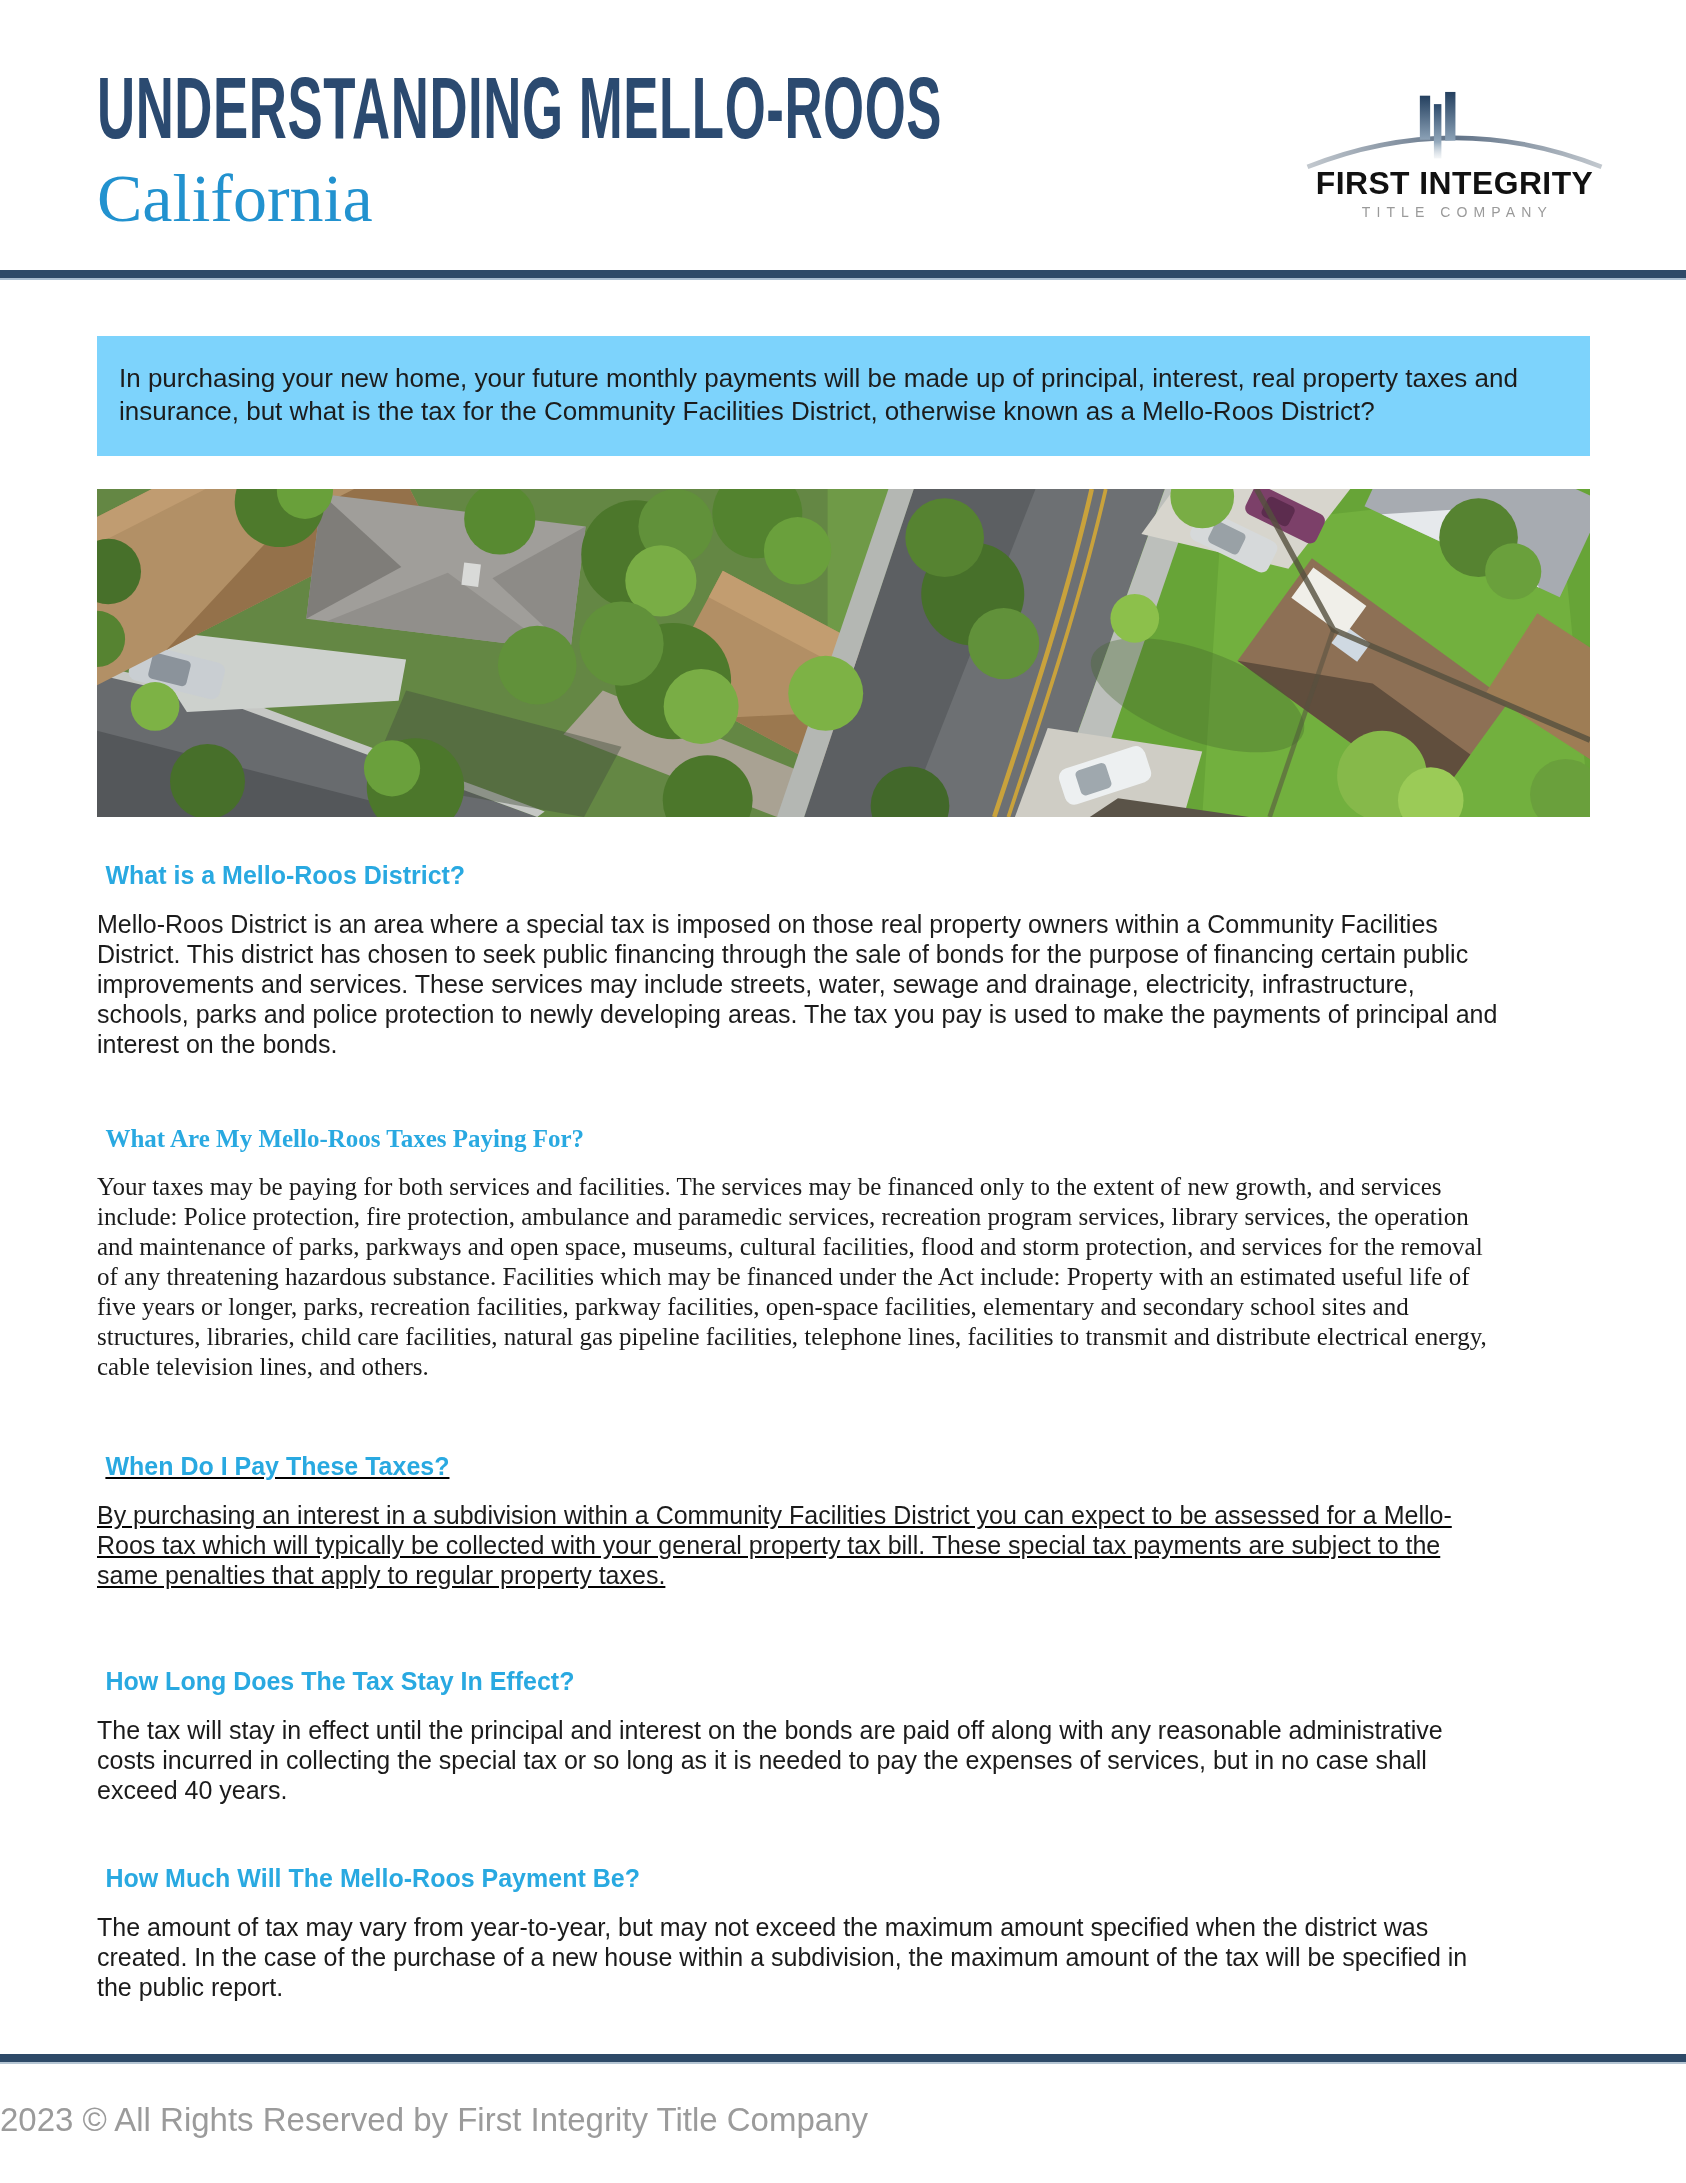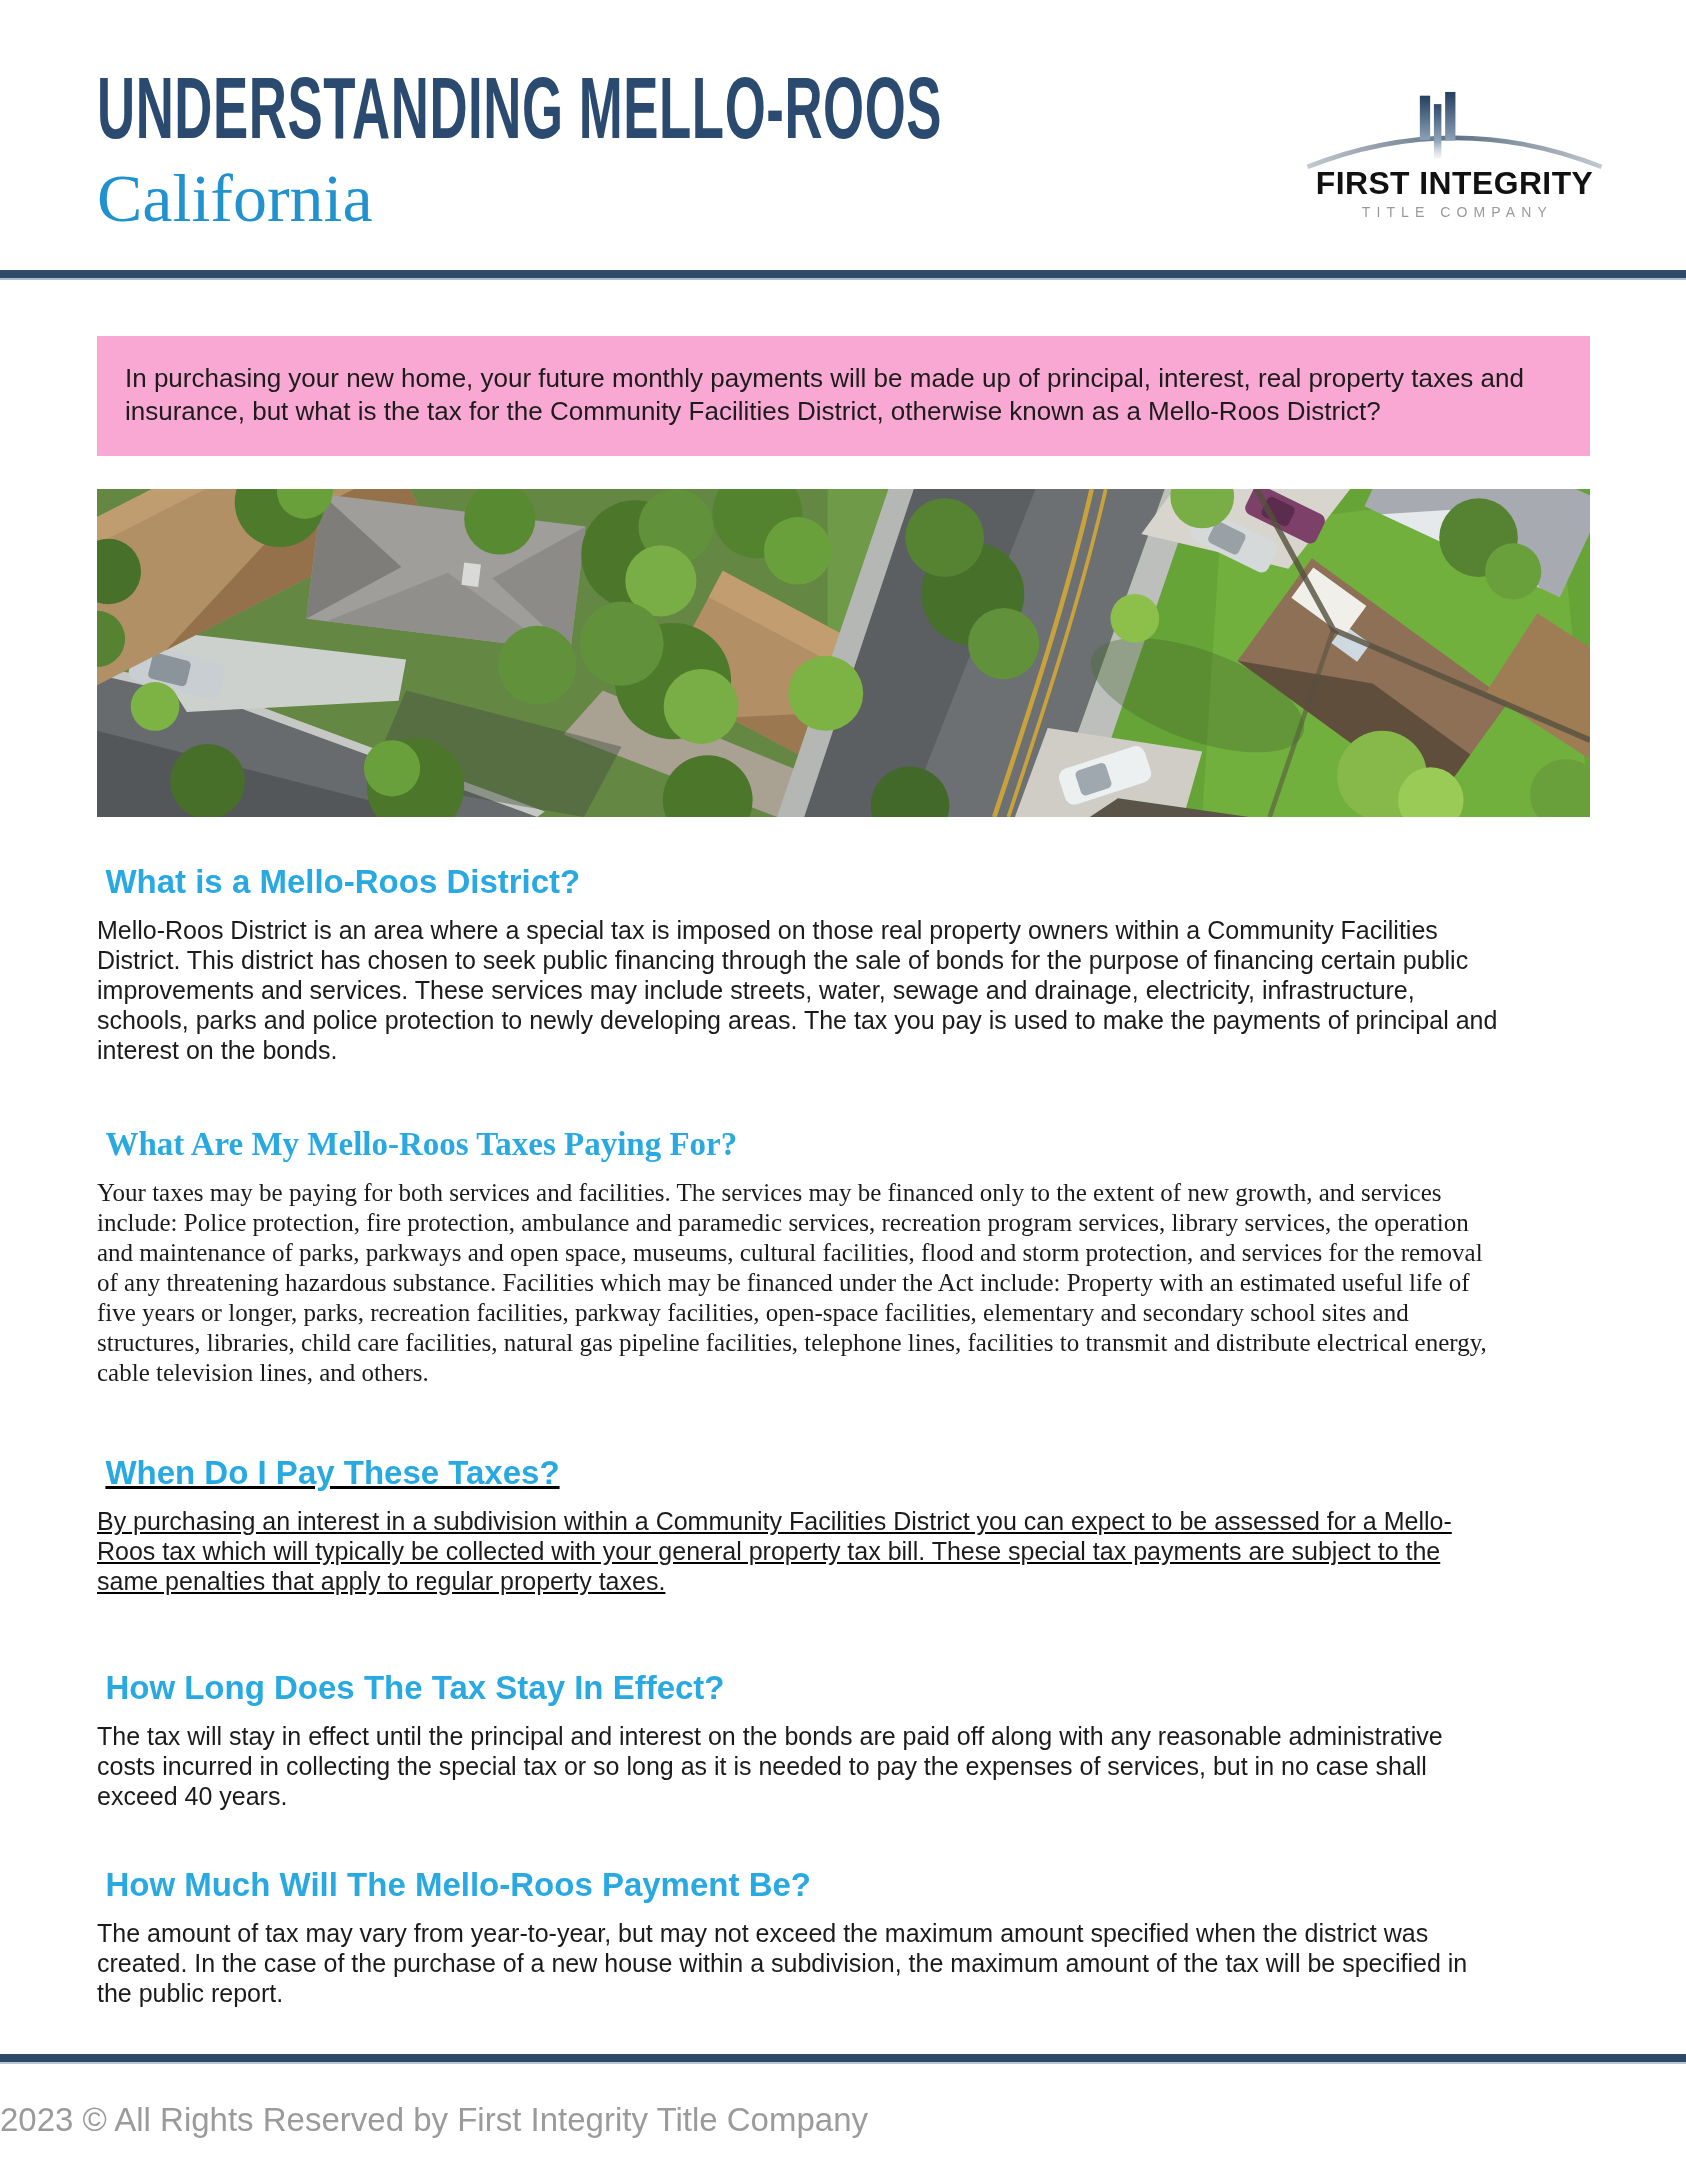--- a/index.html
+++ b/index.html
@@ -14,30 +14,30 @@
             font-size:68px;color:#2292cf;line-height:1.1;}
   .logo{position:absolute;left:1300px;top:75px;width:309px;height:150px;}
 
   
   .rule-top{position:absolute;left:0;top:270px;width:1686px;height:8.4px;background:#2e4a68;
             border-bottom:2.8px solid #a9bdcf;}
   .rule-bottom{position:absolute;left:0;top:2054px;width:1686px;height:8.4px;background:#2e4a68;
             border-bottom:2.8px solid #b6c6d4;}
 
   
-  .intro{position:absolute;left:97px;top:336px;width:1493px;height:120px;background:#f9a8d4;
-         box-sizing:border-box;padding:26px 28px 0 28px;}
+  .intro{position:absolute;left:97px;top:336px;width:1493px;height:120px;background:#7dd3fc;
+         box-sizing:border-box;padding:26px 28px 0 22px;}
   .intro p{margin:0;font-size:26px;line-height:33px;color:#1c1c1c;}
 
   
   .photo{position:absolute;left:97px;top:489px;width:1493px;height:328px;display:block;}
 
   
   .qa{position:absolute;left:97px;width:1410px;}
-  .qa h2{margin:7px 0 13px 0;padding-left:8.4px;font-size:33px;line-height:41px;
+  .qa h2{margin:1px 0 13px 0;padding-left:8.4px;font-size:25px;line-height:41px;
          font-weight:bold;color:#29a9e1;}
   .qa p{margin:0;font-size:25px;line-height:30px;color:#1b1b1b;}
   .s1{top:854px;} .s2{top:1117px;font-family:Liberation Serif, serif;} .s3{top:1445px;text-decoration:underline;} .s4{top:1660px;} .s5{top:1857px;}
 
   
   .footer-text{position:absolute;left:0;top:2101px;width:1686px;text-align:left;
                font-size:33px;color:#9b9b9b;}
 </style>
 </head>
 <body>

